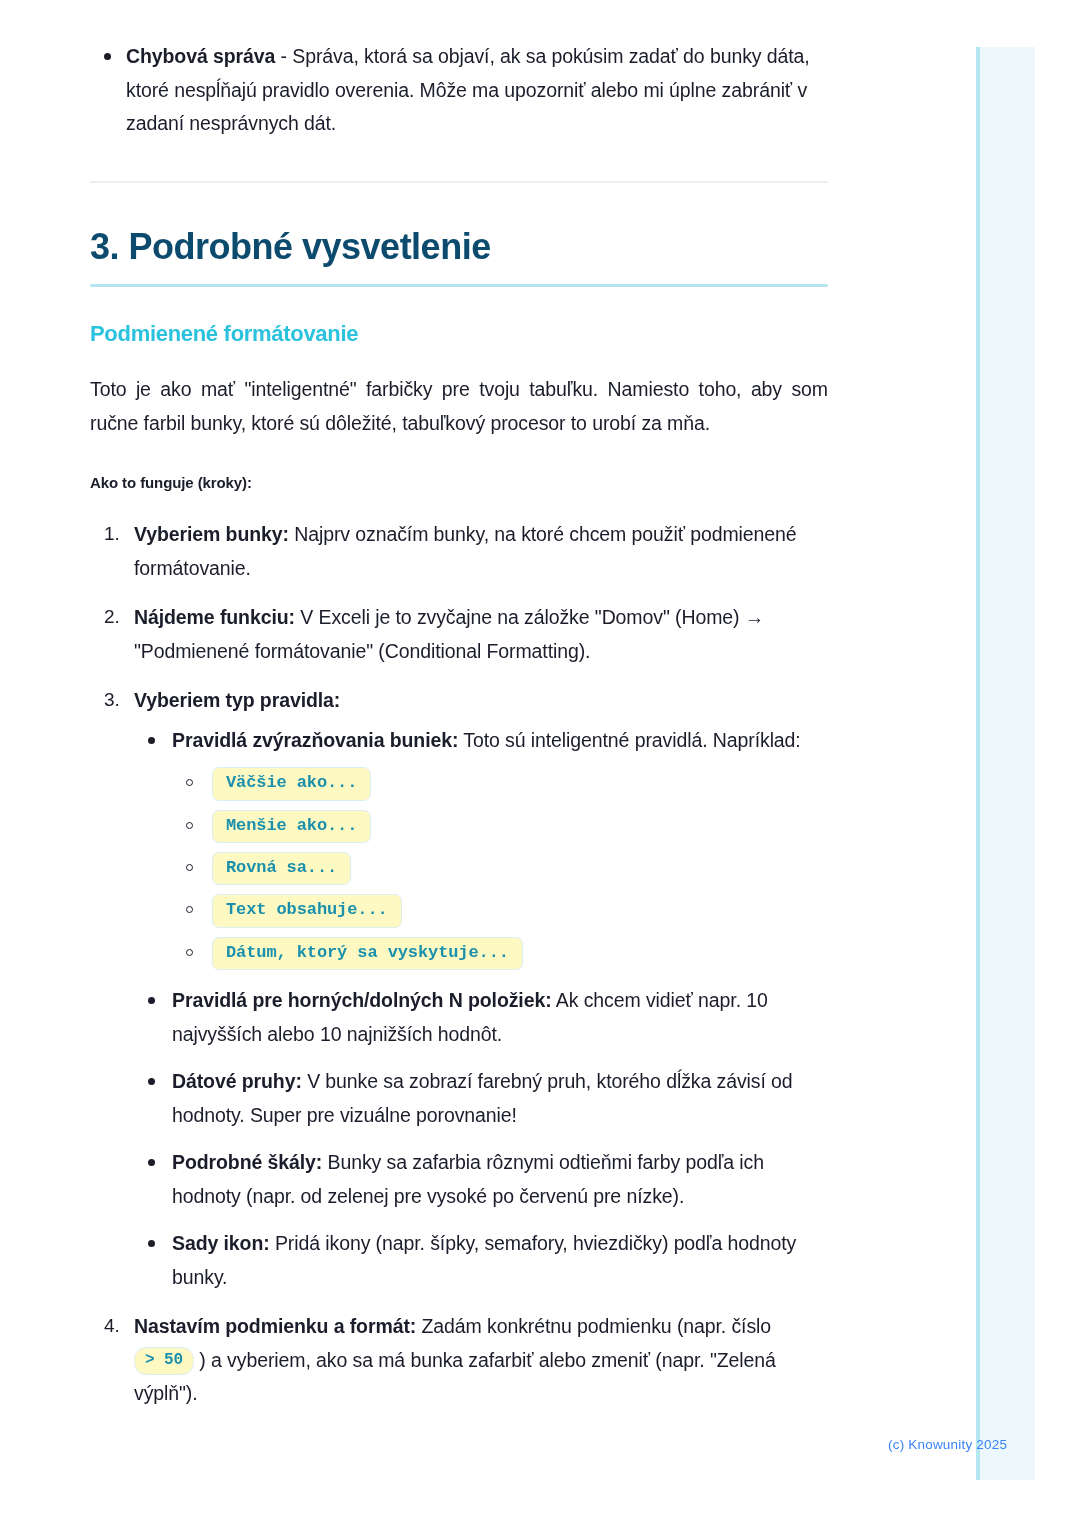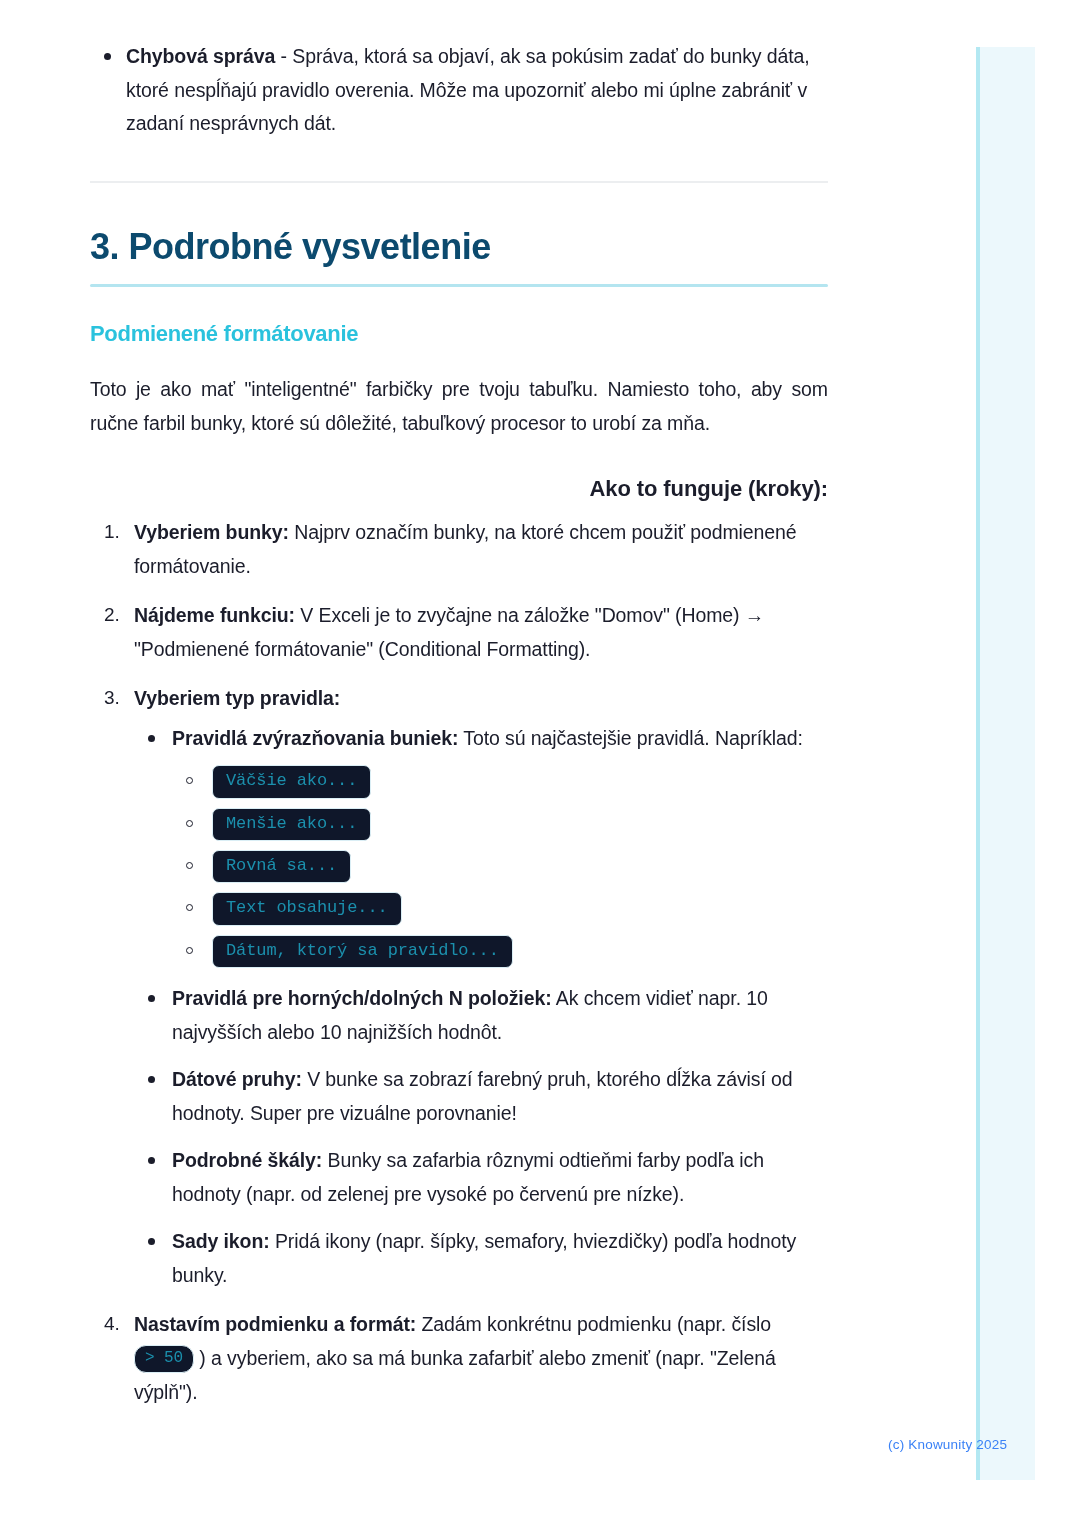--- a/index.html
+++ b/index.html
@@ -108,29 +108,28 @@
   }
 
   p.intro {
     margin-top: 26px;
     text-align: justify;
   }
 
   p.lead-bold {
     margin-top: 30px;
     font-weight: 700;
-    font-size: 22px;
-    text-align: right;
+    font-size: 15px;
   }
 
   
   ol.steps {
     list-style: none;
     counter-reset: step;
-    margin: 8px 0 0 0;
+    margin: 22px 0 0 0;
     padding: 0;
   }
   ol.steps > li {
     counter-increment: step;
     position: relative;
     padding-left: 44px;
     margin-bottom: 16px;
   }
   ol.steps > li::before {
     content: counter(step) ".";
@@ -187,23 +186,23 @@
     border-radius: 50%;
     border: 1.5px solid #1b1d2b;
     background: transparent;
     box-sizing: border-box;
   }
 
   code.chip {
     display: inline-block;
     font-family: "Liberation Mono", "DejaVu Sans Mono", monospace;
     font-size: 17px;
-    font-weight: 400;
+    font-weight: 700;
     color: #1b90ad;
-    background: #0f172a;
+    background: #fef9c3;
     border: 1px solid #daeef5;
     border-radius: 7px;
     padding: 5px 13px 6px 13px;
     line-height: 1.2;
     white-space: pre;
   }
   code.chip.inline {
     font-size: 16px;
     padding: 3px 10px 4px 10px;
     vertical-align: middle;
@@ -263,37 +262,37 @@
       <li>
         <span class="b">Nájdeme funkciu:</span><span> V Exceli je to zvyčajne na záložke "Domov" (Home) → "Podmienené formátovanie" (Conditional Formatting).</span>
       </li>
 
       <li>
         <span class="b">Vyberiem typ pravidla:</span>
 
         <ul class="sub-list">
 
           <li>
-            <span class="b">Pravidlá zvýrazňovania buniek:</span><span> Toto sú najčastejšie pravidlá. Napríklad:</span>
+            <span class="b">Pravidlá zvýrazňovania buniek:</span><span> Toto sú inteligentné pravidlá. Napríklad:</span>
 
             <ul class="code-list">
               <li>
                 <code class="chip">Väčšie ako...</code>
               </li>
               <li>
                 <code class="chip">Menšie ako...</code>
               </li>
               <li>
                 <code class="chip">Rovná sa...</code>
               </li>
               <li>
                 <code class="chip">Text obsahuje...</code>
               </li>
               <li>
-                <code class="chip">Dátum, ktorý sa pravidlo...</code>
+                <code class="chip">Dátum, ktorý sa vyskytuje...</code>
               </li>
             </ul>
           </li>
 
           <li>
             <span class="b">Pravidlá pre horných/dolných N položiek:</span><span> Ak chcem vidieť napr. 10 najvyšších alebo 10 najnižších hodnôt.</span>
           </li>
 
           <li>
             <span class="b">Dátové pruhy:</span><span> V bunke sa zobrazí farebný pruh, ktorého dĺžka závisí od hodnoty. Super pre vizuálne porovnanie!</span>

